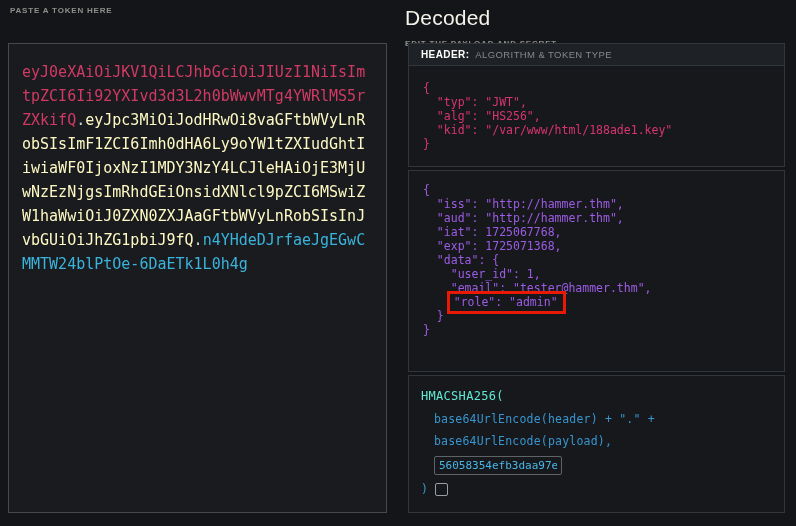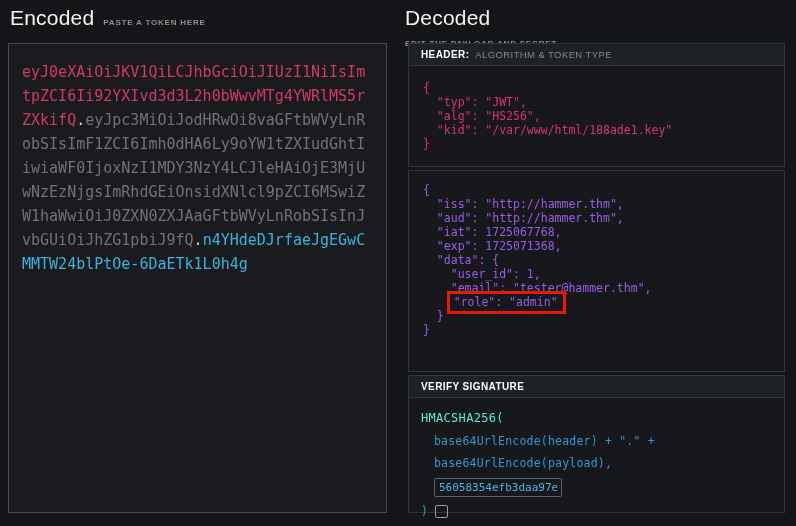--- a/index.html
+++ b/index.html
@@ -33,21 +33,21 @@
     background: #191b1f;
     border: 1px solid #46494d;
   }
   .token-pre {
     margin: 0; padding: 16px 13px;
     font-family: "DejaVu Sans Mono", monospace;
     font-size: 15px; line-height: 24px;
     white-space: pre-wrap; word-break: break-all;
   }
   .tok-header    { color: #d23a64; }
-  .tok-payload   { color: #737373; }
+  .tok-payload   { color: #fef9c3; }
   .tok-signature { color: #3ab4dc; }
   .tok-dot       { color: #d6d4ce; }
 
   
   .section {
     position: absolute; left: 408px; width: 377px;
     box-sizing: border-box;
     background: #17181c;
     border: 1px solid #31363a;
   }
@@ -111,21 +111,20 @@
     border-radius: 2px;
     background: transparent;
     display: inline-block;
   }
   .cb-label { font-weight: 700; color: #27a3e8; letter-spacing: 1px; }
 </style>
 </head>
 <body>
 
 <div class="panel-title left">
-  <span class="title-main">Encoded</span>
   <span class="title-sub">PASTE A TOKEN HERE</span>
 </div>
 
 <div class="panel-title right">
   <span class="title-main">Decoded</span>
   <span class="title-sub">EDIT THE PAYLOAD AND SECRET</span>
 </div>
 
 <div class="encoded-panel">
   <pre class="token-pre"><span class="tok-header">eyJ0eXAiOiJKV1QiLCJhbGciOiJIUzI1NiIsImtpZCI6Ii92YXIvd3d3L2h0bWwvMTg4YWRlMS5rZXkifQ</span><span class="tok-dot">.</span><span class="tok-payload">eyJpc3MiOiJodHRwOi8vaGFtbWVyLnRobSIsImF1ZCI6Imh0dHA6Ly9oYW1tZXIudGhtIiwiaWF0IjoxNzI1MDY3NzY4LCJleHAiOjE3MjUwNzEzNjgsImRhdGEiOnsidXNlcl9pZCI6MSwiZW1haWwiOiJ0ZXN0ZXJAaGFtbWVyLnRobSIsInJvbGUiOiJhZG1pbiJ9fQ</span><span class="tok-dot">.</span><span class="tok-signature">n4YHdeDJrfaeJgEGwCMMTW24blPtOe-6DaETk1L0h4g</span></pre>
@@ -151,23 +150,20 @@
   "exp": 1725071368,
   "data": {
     "user_id": 1,
     "email": "tester@hammer.thm",
     </span><span class="highlight-role">"role": "admin"</span><span>
   }
 }</span></pre>
 </div>
 
 <div class="section" id="verify-section">
-  <div class="section-bar">
-    <span class="bar-label">VERIFY SIGNATURE</span>
-  </div>
   <div class="verify-content">
     <div class="sig-line1">HMACSHA256(</div>
     <div class="sig-line2">base64UrlEncode(header) + "." +</div>
     <div class="sig-line3">base64UrlEncode(payload),</div>
     <input class="secret-input" type="text" value="56058354efb3daa97ebab6" style="">
     <div class="sig-final">
       <span class="closing-paren">)</span>
       <span class="checkbox"></span>
     </div>
   </div>

